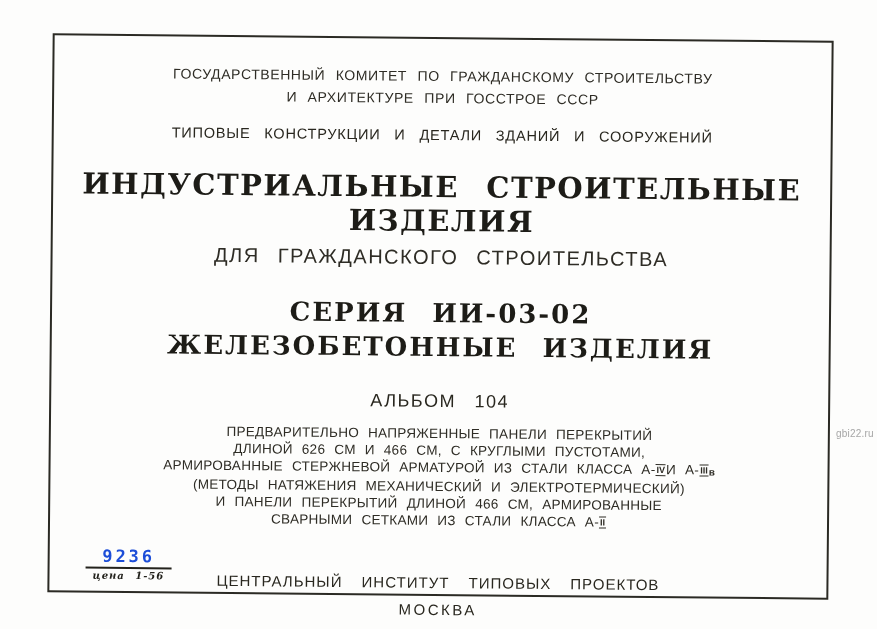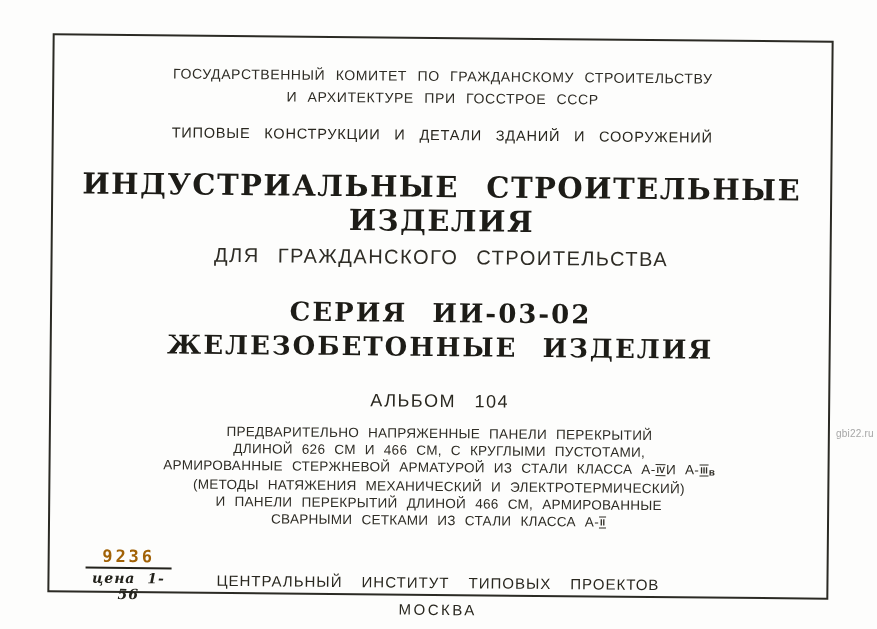--- a/index.html
+++ b/index.html
@@ -122,30 +122,30 @@
     top: 511px;
     width: 86px;
     text-align: center;
   }
   .stamp-code {
     font-family: "DejaVu Sans Mono", monospace;
     font-size: 17px;
     line-height: 18px;
     letter-spacing: 3px;
     font-weight: bold;
-    color: #a16207;
+    color: #1d4ed8;
     border-bottom: 2px solid #23221c;
     padding: 0 4px 2px 4px;
   }
   .stamp-price {
     margin-top: 1px;
     font-family: "DejaVu Serif", serif;
     font-style: italic;
     font-weight: bold;
-    font-size: 14px;
+    font-size: 10px;
     letter-spacing: 1px;
     word-spacing: 6px;
     color: #23221c;
   }
   .watermark {
     position: absolute;
     left: 836px;
     top: 428px;
     font-size: 10px;
     color: #a6a6a6;

